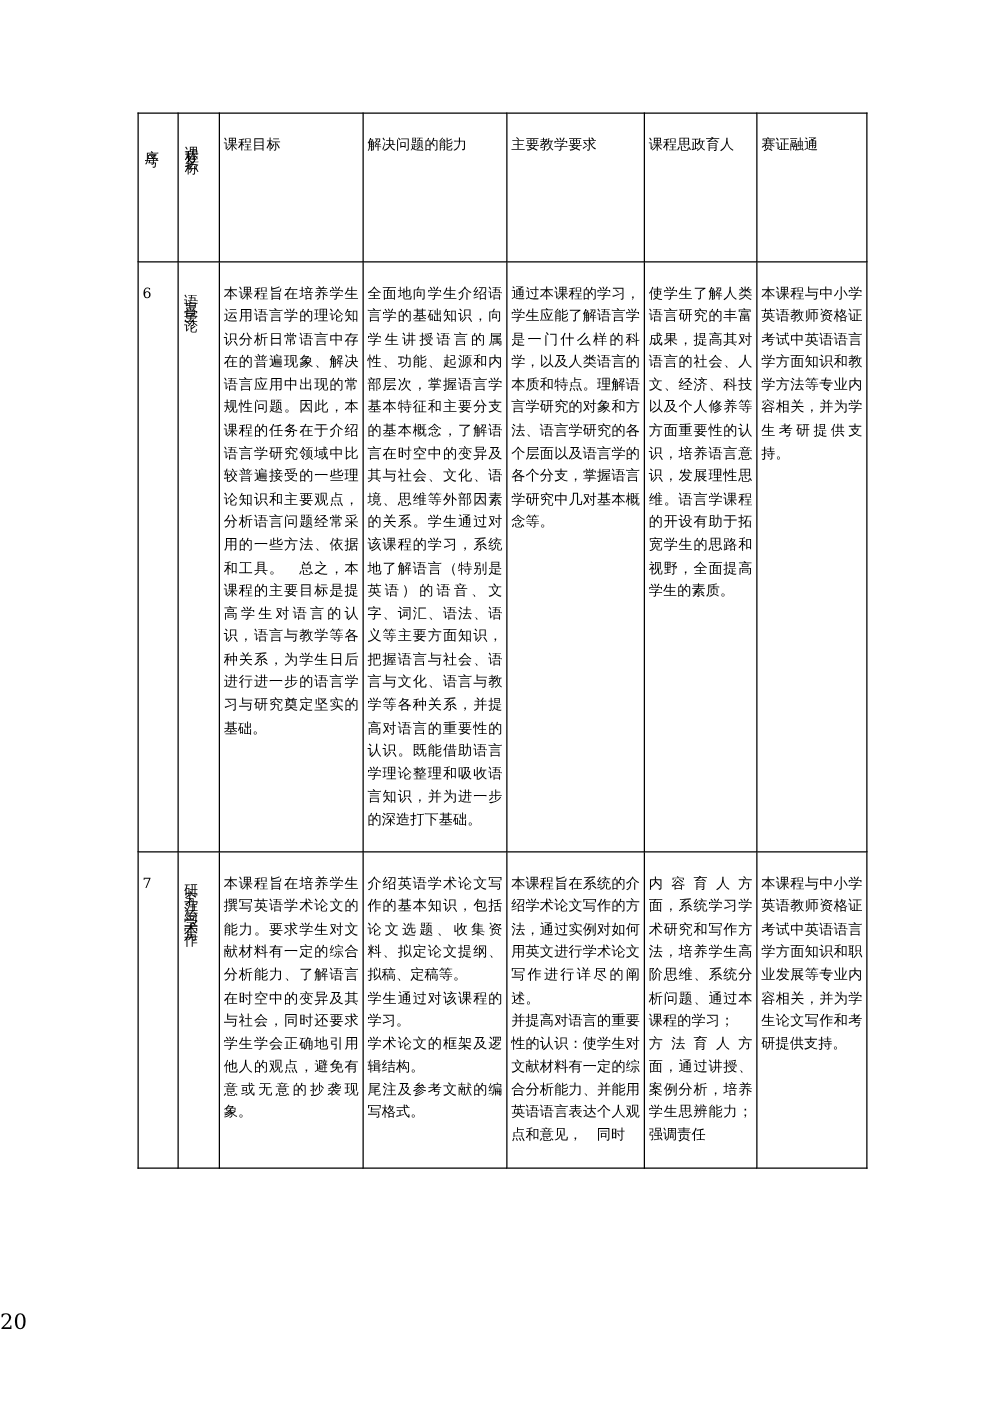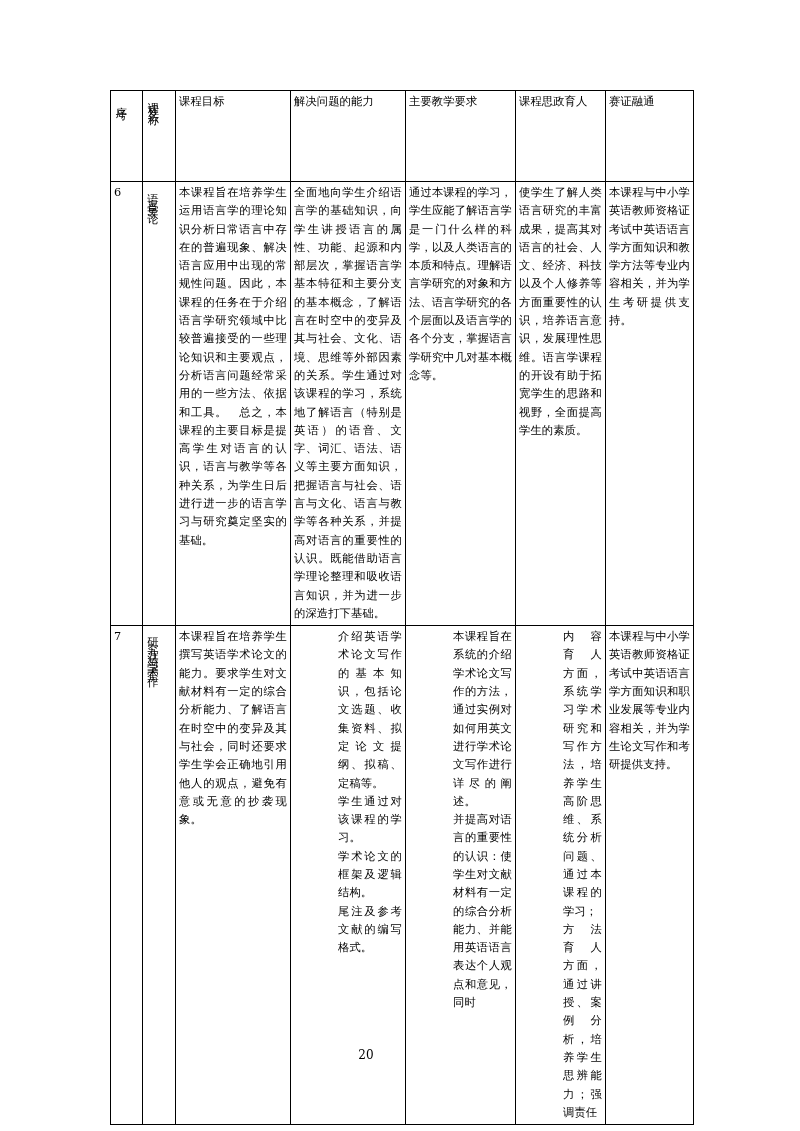--- a/index.html
+++ b/index.html
@@ -30,21 +30,21 @@
     width: 583px;
   }
   table.course-table {
     border-collapse: collapse;
     width: 583px;
     table-layout: fixed;
   }
   table.course-table td,
   table.course-table th {
     border: 1px solid #000000;
-    padding: 2px 3px;
+    padding: 16px 3px;
     vertical-align: top;
     font-weight: normal;
     font-size: 11.3px;
     line-height: 1.62;
     letter-spacing: 0.1px;
     text-align: justify;
     text-justify: inter-ideograph;
     word-break: break-all;
   }
   
@@ -95,29 +95,27 @@
     line-height: 1.05;
     font-size: 11.3px;
   }
   .body-cell p {
     margin: 0;
     text-align: justify;
     text-justify: inter-ideograph;
   }
   .body-cell p.ind {
     text-indent: 0;
-    margin-left: 44px;
   }
   .page-number {
     position: absolute;
     left: 0;
     top: 1048px;
     width: 732px;
-    text-align: center;
-    font-size: 12px;
+    font-size: 17px;
     font-family: "DejaVu Serif", "Liberation Serif", serif;
     color: #000;
   }
 </style>
 </head>
 <body>
 
 <div class="page">
 
   <div class="table-wrap">

